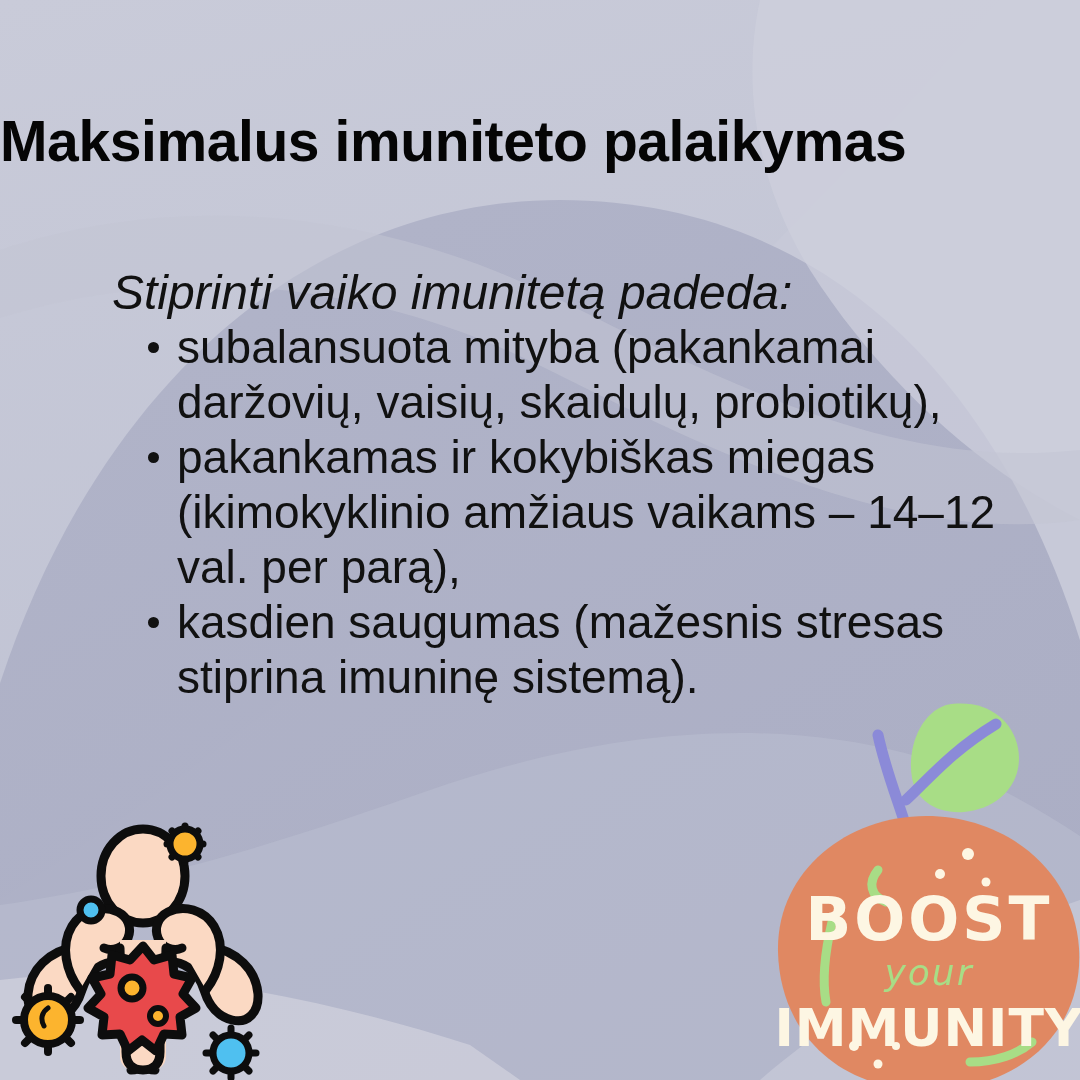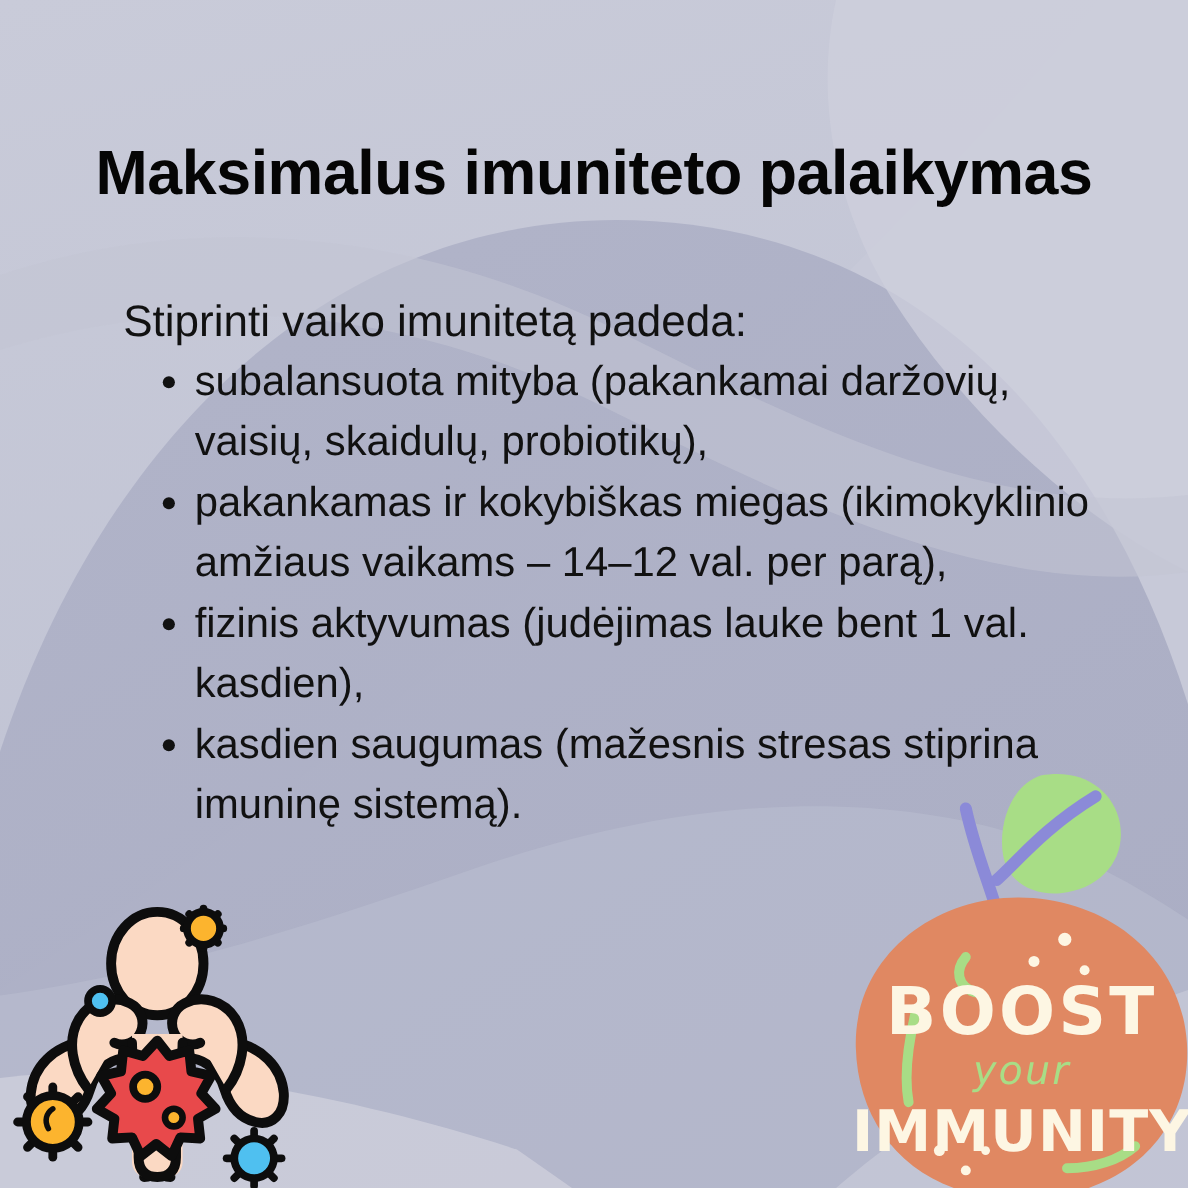--- a/index.html
+++ b/index.html
@@ -28,55 +28,55 @@
     inset: 0;
     width: 1080px;
     height: 1080px;
   }
 
   
   #title {
     position: absolute;
     left: 0;
     right: 0;
-    top: 128px;
-    text-align: center;
+    top: 112px;
     font-size: 57px;
     font-weight: bold;
     color: #050505;
     letter-spacing: -0.4px;
     line-height: 1.05;
     white-space: nowrap;
   }
 
   
   #copy {
     position: absolute;
     left: 108px;
     top: 265px;
     width: 890px;
     color: #111111;
     font-size: 38px;
     line-height: 55px;
   }
   #intro {
     margin: 0 0 0 4px;
-    font-size: 40px;
+    font-size: 48px;
     line-height: 55px;
+    font-style: italic;
   }
   ul.bullets {
     list-style: none;
     margin: 0;
     padding: 0 0 0 38px;
   }
   ul.bullets li {
     position: relative;
     padding-left: 31px;
     margin: 0;
-    font-size: 38px;
+    font-size: 46px;
     line-height: 55px;
   }
   ul.bullets li .dot {
     position: absolute;
     left: 2px;
     top: 22px;
     width: 11px;
     height: 11px;
     border-radius: 50%;
     background: #111111;
@@ -143,24 +143,20 @@
   <div id="copy">
     <p id="intro">Stiprinti vaiko imunitetą padeda:</p>
     <ul class="bullets">
       <li>
         <span class="dot"></span>
         <span>subalansuota mityba (pakankamai daržovių, vaisių, skaidulų, probiotikų),</span>
       </li>
       <li>
         <span class="dot"></span>
         <span>pakankamas ir kokybiškas miegas (ikimokyklinio amžiaus vaikams – 14–12 val. per parą),</span>
-      </li>
-      <li>
-        <span class="dot"></span>
-        <span>fizinis aktyvumas (judėjimas lauke bent 1 val. kasdien),</span>
       </li>
       <li>
         <span class="dot"></span>
         <span>kasdien saugumas (mažesnis stresas stiprina imuninę sistemą).</span>
       </li>
     </ul>
   </div>
 
   <svg id="muscle-art" viewBox="0 0 270 260" aria-hidden="true">
     <g fill="none" stroke="#0d0d0d" stroke-width="9" stroke-linecap="round" stroke-linejoin="round">

